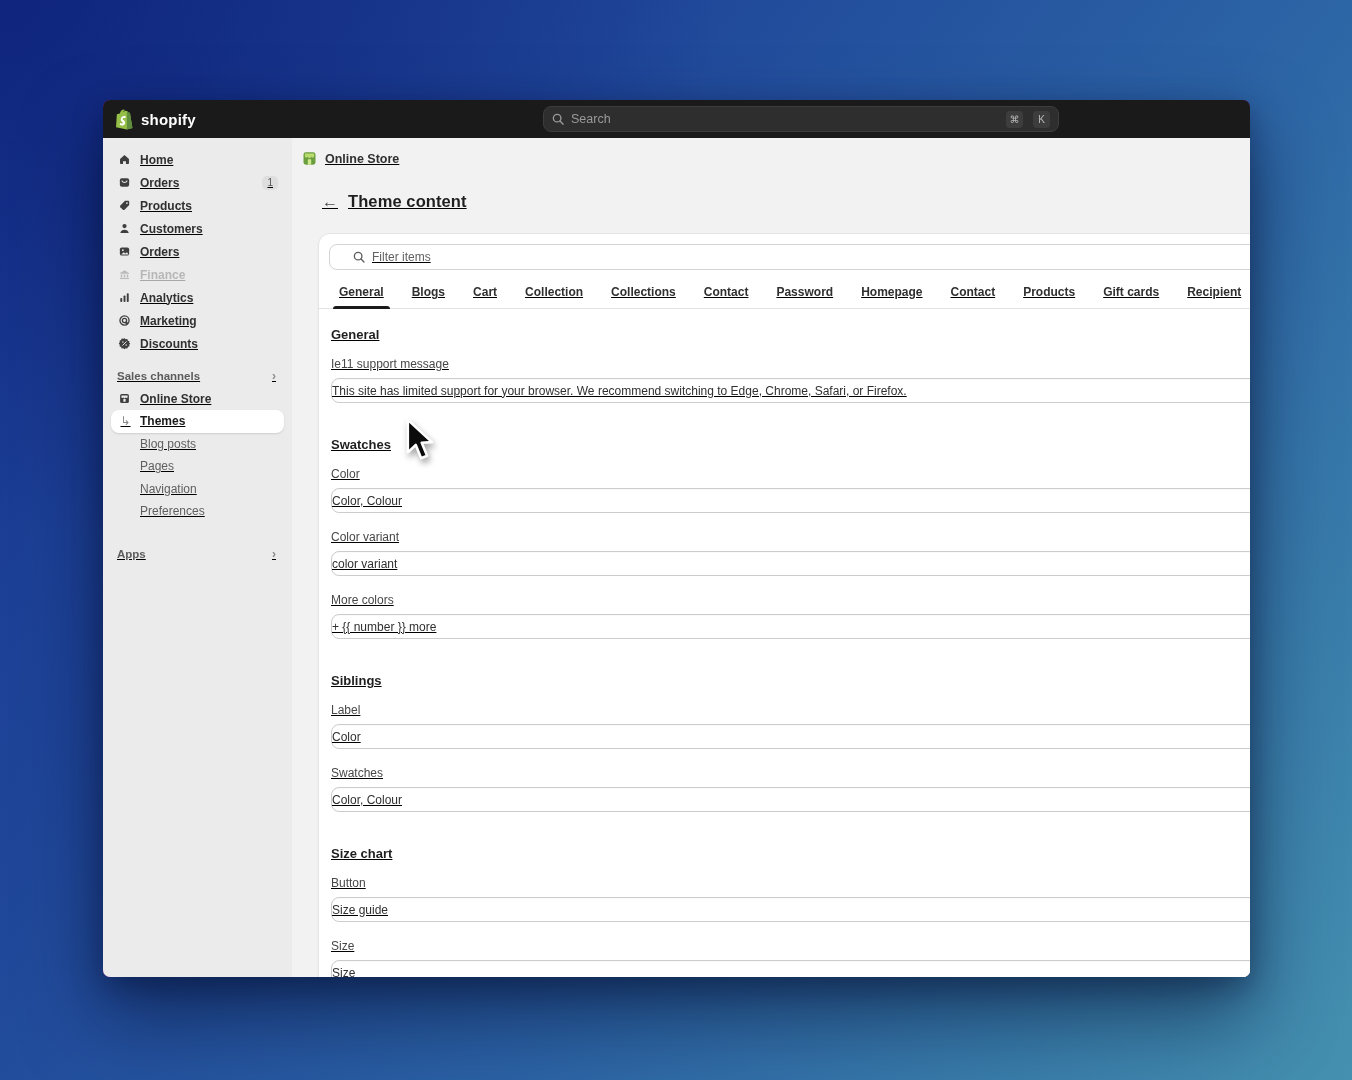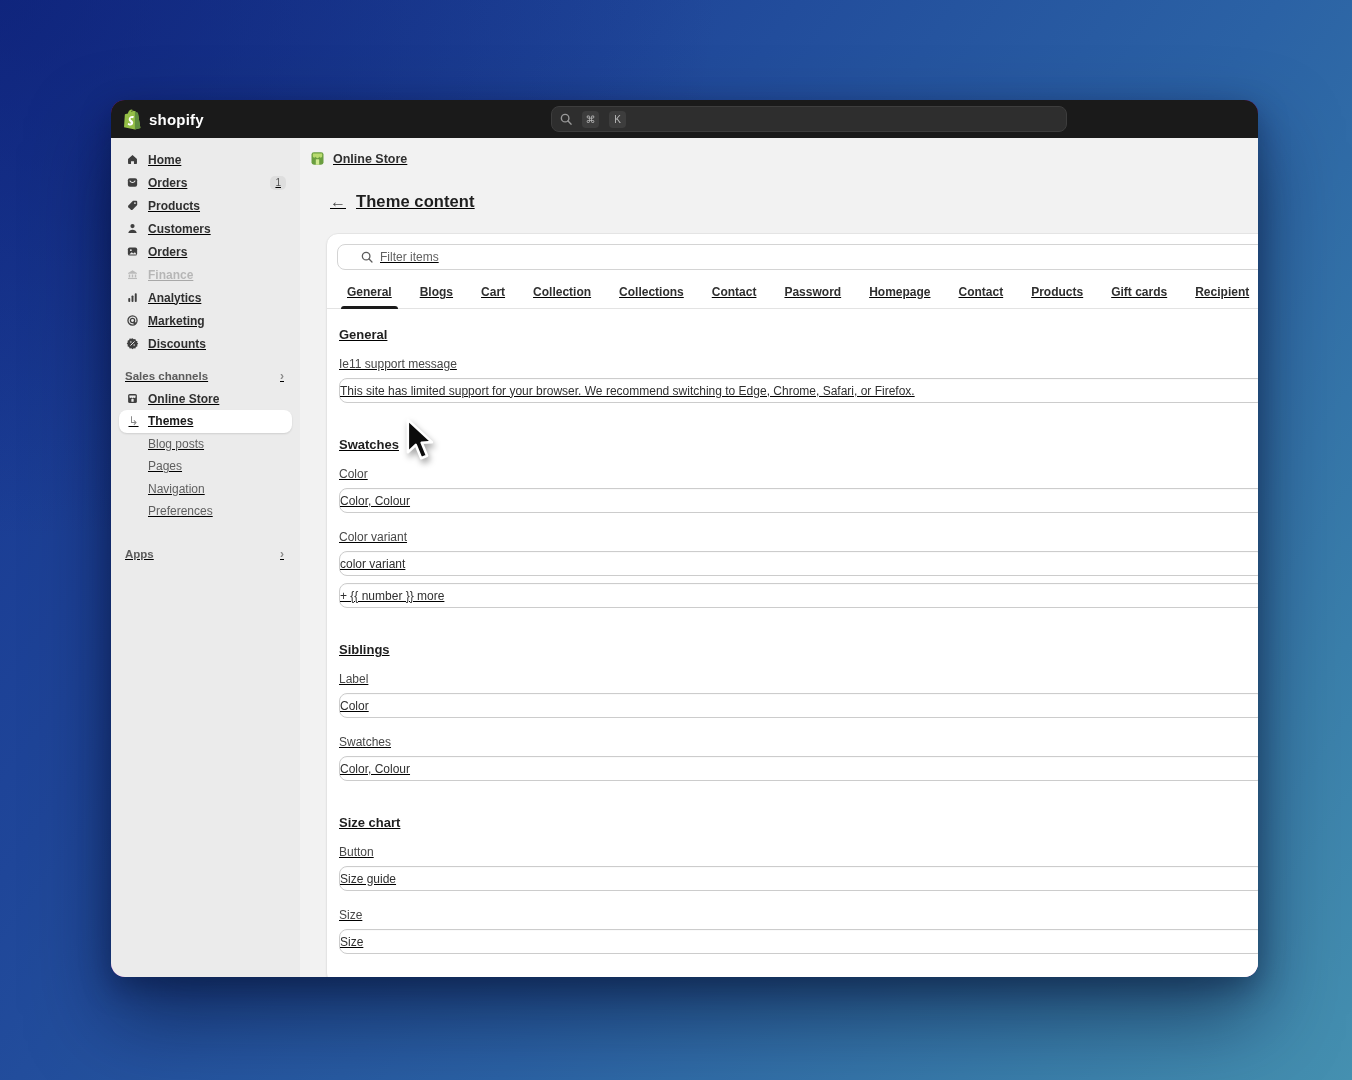--- a/index.html
+++ b/index.html
@@ -6,22 +6,22 @@
   html,body { width:1352px; height:1080px; overflow:hidden; }
   body {
     font-family:"Liberation Sans", sans-serif;
     background:
       radial-gradient(1200px 900px at 0% 0%, rgba(10,25,110,.55), rgba(0,0,0,0) 60%),
       linear-gradient(126deg, #16338f 0%, #1f4699 30%, #2b62a5 60%, #3a7fab 85%, #4590b0 100%);
     position:relative;
   }
 
   .window {
-    position:absolute; left:111px; top:100px; width:1147px; height:877px;
-    border-radius:14px; overflow:hidden; background:#a21caf;
+    position:absolute; left:103px; top:100px; width:1147px; height:877px;
+    border-radius:7px; overflow:hidden; background:#a21caf;
     box-shadow: 0 40px 80px rgba(2,8,40,.5), 0 10px 30px rgba(2,8,40,.35);
   }
 
   
   .topbar { height:38px; background:#1a1a1a; position:relative; display:flex; align-items:center; }
   .logo { display:flex; align-items:center; gap:6px; padding-left:13px; }
   .logo-text { color:#fff; font-weight:bold; font-size:15px; letter-spacing:.2px; }
   .searchbar {
     position:absolute; left:440px; top:6px; width:516px; height:26px;
     background:#2e2e2e; border:1px solid #3d3d3d; border-radius:8px;
@@ -143,20 +143,21 @@
       </span>
       <span class="logo-text">shopify</span>
     </div>
     <div class="searchbar">
       <span>
         <svg width="12" height="12" viewBox="0 0 14 14">
             <circle cx="6" cy="6" r="4.4" fill="none" stroke="#9a9a9a" stroke-width="1.6"></circle>
             <line x1="9.4" y1="9.4" x2="13" y2="13" stroke="#9a9a9a" stroke-width="1.6" stroke-linecap="round"></line>
           </svg>
       </span>
+      <input type="text" placeholder="Search" style="">
       <span class="kbd">⌘</span>
       <span class="kbd">K</span>
     </div>
   </div>
 
   <div class="app-body">
 
     <div class="sidebar">
       <div class="nav">
         <div class="nav-item">
@@ -356,20 +357,21 @@
           <div class="section">
             <div class="section-heading">Swatches</div>
             <div class="field-label first">Color</div>
             <div class="field">
               <input type="text" readonly="" value="Color, Colour" style="">
             </div>
             <div class="field-label">Color variant</div>
             <div class="field">
               <input type="text" readonly="" value="color variant" style="">
             </div>
+            <div class="field-label">More colors</div>
             <div class="field">
               <input type="text" readonly="" value="+ {{ number }} more" style="">
             </div>
           </div>
 
           <div class="section">
             <div class="section-heading">Siblings</div>
             <div class="field-label first">Label</div>
             <div class="field">
               <input type="text" readonly="" value="Color" style="">

